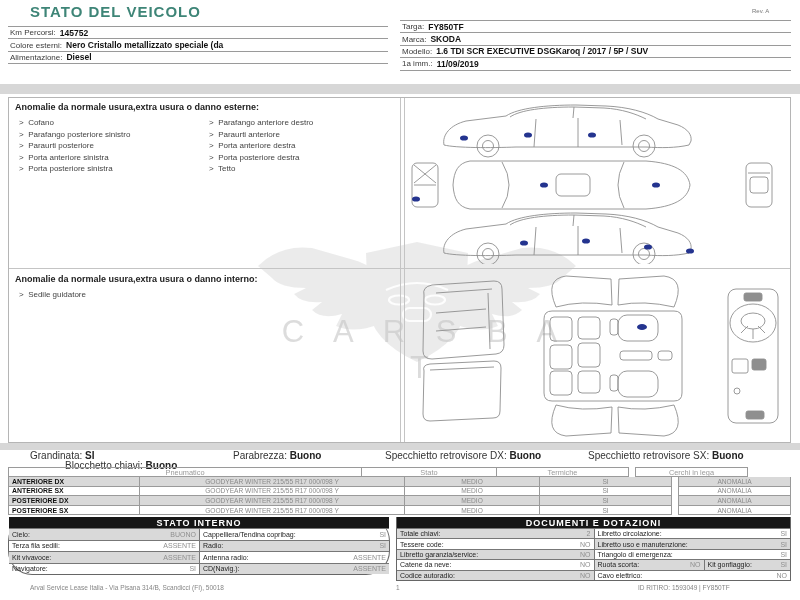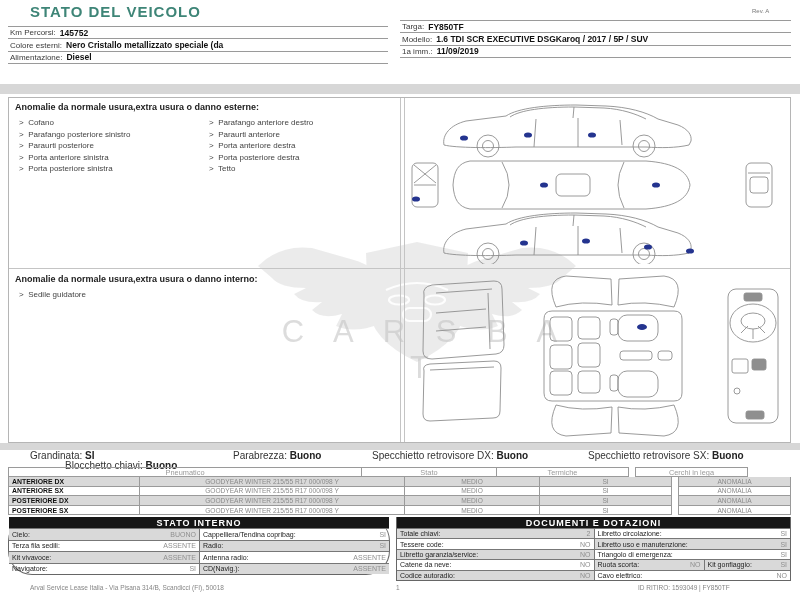--- a/index.html
+++ b/index.html
@@ -108,20 +108,24 @@
     </div>
   <div class="hrow">
       <span class="lbl">Alimentazione:</span>
       <span class="val">Diesel</span>
     </div>
 </div>
 <div class="abs z1 hdr-table hdr-right">
   <div class="hrow">
       <span class="lbl">Targa:</span>
       <span class="val">FY850TF</span>
+    </div>
+  <div class="hrow">
+      <span class="lbl">Marca:</span>
+      <span class="val">SKODA</span>
     </div>
   <div class="hrow">
       <span class="lbl">Modello:</span>
       <span class="val">1.6 TDI SCR EXECUTIVE DSGKaroq / 2017 / 5P / SUV</span>
     </div>
   <div class="hrow">
       <span class="lbl">1a imm.:</span>
       <span class="val">11/09/2019</span>
     </div>
 </div>
@@ -232,21 +236,21 @@
     </g>
     <ellipse class="dot" cx="236" cy="56" rx="5" ry="3"></ellipse>
   </svg>
 </div>
 
 <div class="abs z1 band band2"></div>
 
 <div class="abs z1 cond" style="left:30px; top:450px;"><span>Grandinata:</span> <b>SI</b></div>
 <div class="abs z1 cond" style="left:30px; top:460px;padding-left:35px;"><span>Blocchetto chiavi:</span> <b>Buono</b></div>
 <div class="abs z1 cond" style="left:233px; top:450px;"><span>Parabrezza:</span> <b>Buono</b></div>
-<div class="abs z1 cond" style="left:372px; top:450px;"><span>Specchietto retrovisore DX:</span> <b>Buono</b></div>
+<div class="abs z1 cond" style="left:385px; top:450px;"><span>Specchietto retrovisore DX:</span> <b>Buono</b></div>
 <div class="abs z1 cond" style="left:588px; top:450px;"><span>Specchietto retrovisore SX:</span> <b>Buono</b></div>
 
 <div class="abs z1 tire-table">
   <div class="trow head">
     <div class="tc first w12">Pneumatico</div>
     <div class="tc w3">Stato</div>
     <div class="tc w4">Termiche</div>
     <div class="tc gap wg"></div>
     <div class="tc first w5">Cerchi in lega</div>
   </div>

